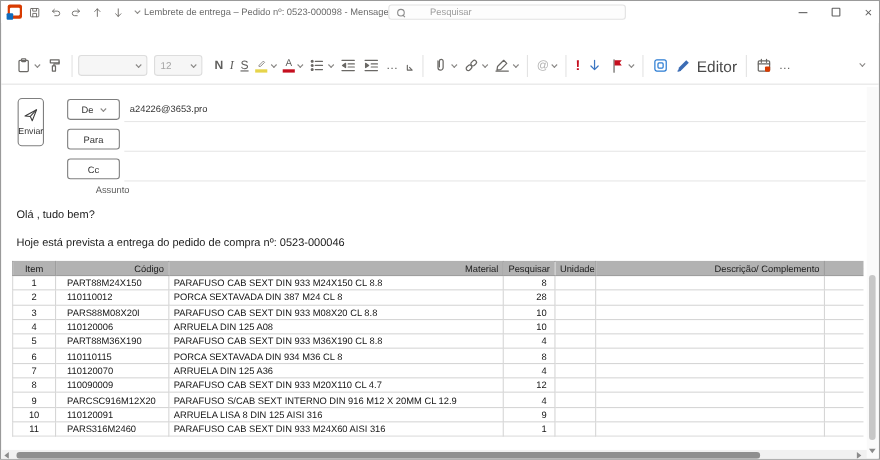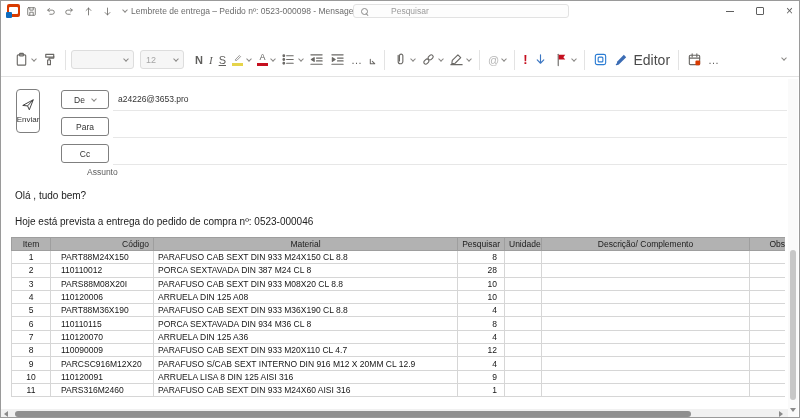--- a/index.html
+++ b/index.html
@@ -60,21 +60,21 @@
   
   .table-wrap{ position:absolute; left:10px; top:236px; width:774px; height:160px; overflow:hidden; }
   table.order{ border-collapse:collapse; table-layout:fixed; width:828px; font-size:8.5px; color:#161616; }
   table.order th{ background:#b2b2b2; border:1px solid #9e9e9e; font-weight:normal; height:13px; padding:0 4px; color:#1c1c1c; white-space:nowrap; overflow:hidden; }
   table.order td{ border:1px solid #d6d6d6; height:13.3px; padding:0 4px; white-space:nowrap; overflow:hidden; }
   .c-item{ text-align:center; }
   .c-codigo{ text-align:left; padding-left:10px !important; }
   .c-material{ text-align:left; }
   .c-quantidade{ text-align:right; padding-right:7px !important; }
   th.h-item{ text-align:center; } th.h-codigo{ text-align:right; }
-  th.h-material, th.h-descricao, th.h-observacoes{ text-align:center; }
+  th.h-material, th.h-descricao, th.h-observacoes{ text-align:right; }
   th.h-quantidade{ text-align:right; } th.h-unidade{ text-align:center; }
 
   
   .hscroll{ position:absolute; left:0; top:408px; width:787px; height:9px; background:#f1f1f1; }
   .hthumb{ position:absolute; left:14px; top:1.5px; width:676px; height:6px; background:#8f8f8f; border-radius:3px; }
   .harrow{ position:absolute; top:2px; width:0; height:0; }
   .harrow.left{ left:3px; border-top:3px solid transparent; border-bottom:3px solid transparent; border-right:4px solid #8a8a8a; }
   .harrow.right{ right:5px; border-top:3px solid transparent; border-bottom:3px solid transparent; border-left:4px solid #8a8a8a; }
   .vscroll{ position:absolute; right:1px; top:78px; width:10px; height:338px; background:#fafafa; }
   .vthumb{ position:absolute; left:2px; top:171px; width:6px; height:150px; background:#c7c7c7; border-radius:3px; }

